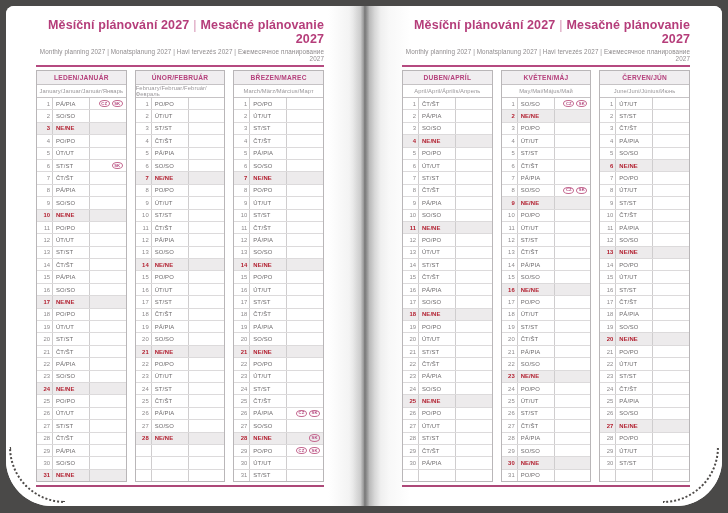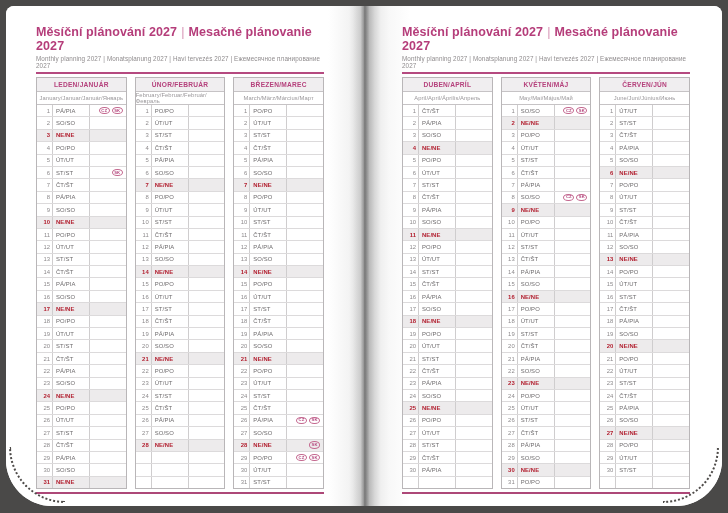--- a/index.html
+++ b/index.html
@@ -22,21 +22,21 @@
   .page.right{
     border-radius:0 8px 46px 0;
     background:linear-gradient(90deg,#c7c7c7 0%,#e9e9e9 3%,#f8f8f8 7%,#ffffff 13%,#ffffff 100%);
     padding:0 32px 0 38px;
   }
   .spine{
     position:absolute;left:343px;top:0;width:32px;height:100%;
     background:linear-gradient(90deg,rgba(0,0,0,0) 0%,rgba(0,0,0,0.10) 36%,rgba(0,0,0,0.40) 50%,rgba(0,0,0,0.14) 64%,rgba(0,0,0,0) 100%);
     pointer-events:none;z-index:5;
   }
-  .page-head{padding-top:19px;text-align:left;}
+  .page-head{padding-top:12px;text-align:right;}
   .page-title{
     font-size:12.5px;font-weight:bold;color:#b53d7a;letter-spacing:0.1px;line-height:14px;
   }
   .page-title .sep{color:#d795b6;font-weight:normal;padding:0 4px;}
   .page-subtitle{
     margin-top:2px;font-size:6.3px;color:#8f8b8d;letter-spacing:0.1px;
   }
   .head-rule{margin-top:3px;height:2px;background:#b54a80;}
   .months{display:flex;gap:8px;margin-top:3px;}
   .month{flex:1;border:1px solid #b9b6b8;background:#fff;}

